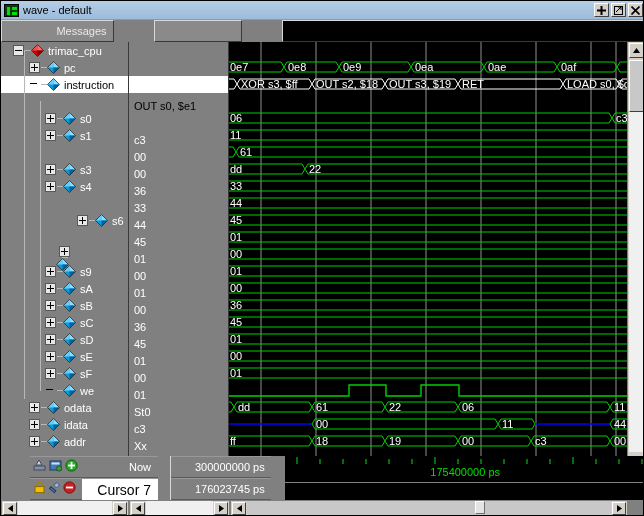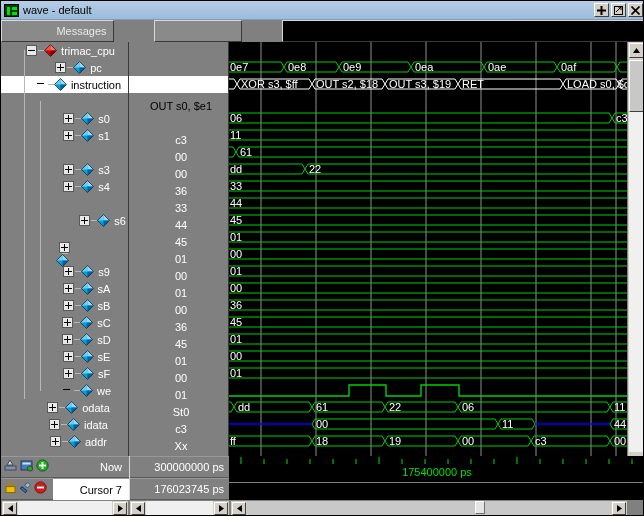--- a/index.html
+++ b/index.html
@@ -105,21 +105,21 @@
   #wavepane {
     width: 414px; height: 414px;
     background: #000;
     position: relative;
     overflow: hidden;
   }
 
   .row {
     position: absolute; left: 0; width: 100%;
     height: 17px;
-    display: flex; align-items: center; justify-content: center;
+    display: flex; align-items: center;
   }
   .row.sel { background: #ffffff; }
 
   .indent { display: inline-block; flex: none; }
 
   .expander {
     width: 11px; height: 11px; flex: none;
     background: #e8e8e8;
     border: 1px solid #585858;
     position: relative;
@@ -187,42 +187,42 @@
     width: 15px; height: 340px;
     background: #f0f0f0;
   }
 
   
   #status {
     position: absolute; left: 0; top: 455px;
     width: 644px; height: 44px;
     display: flex;
   }
-  .st-col { height: 44px; }
+  .st-col { height: 44px; margin-left: 29px; }
   #st-icons {
     width: 128px;
     background: #808080;
     position: relative;
   }
   .st-row {
     position: absolute; left: 0; width: 128px; height: 22px;
     display: flex; align-items: center;
     border-top: 1px solid #989898;
     border-bottom: 1px solid #5a5a5a;
   }
   .st-label {
     flex: 1; text-align: right; padding-right: 7px;
     font-size: 11px; color: #fff;
   }
   #cursor-label-box {
     position: absolute; left: 52px; top: 0; width: 76px; height: 22px;
     background: #fff;
     display: flex; align-items: center; justify-content: flex-end;
     padding-right: 7px;
-    font-size: 11px; color: #000;
+    font-size: 14px; color: #000;
   }
   #st-times {
     width: 100px; background: #808080; position: relative;
     border-left: 1px solid #d8d8d8;
   }
   .st-time {
     position: absolute; left: 0; width: 100px; height: 22px;
     display: flex; align-items: center; justify-content: flex-end;
     padding-right: 6px;
     font-size: 11px; color: #fff;

